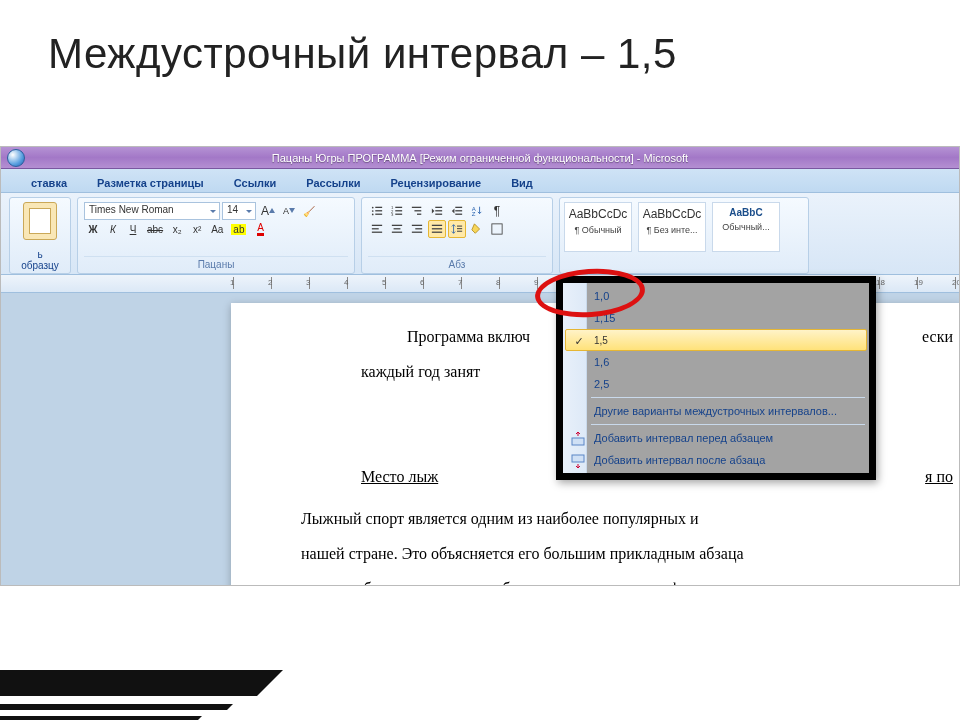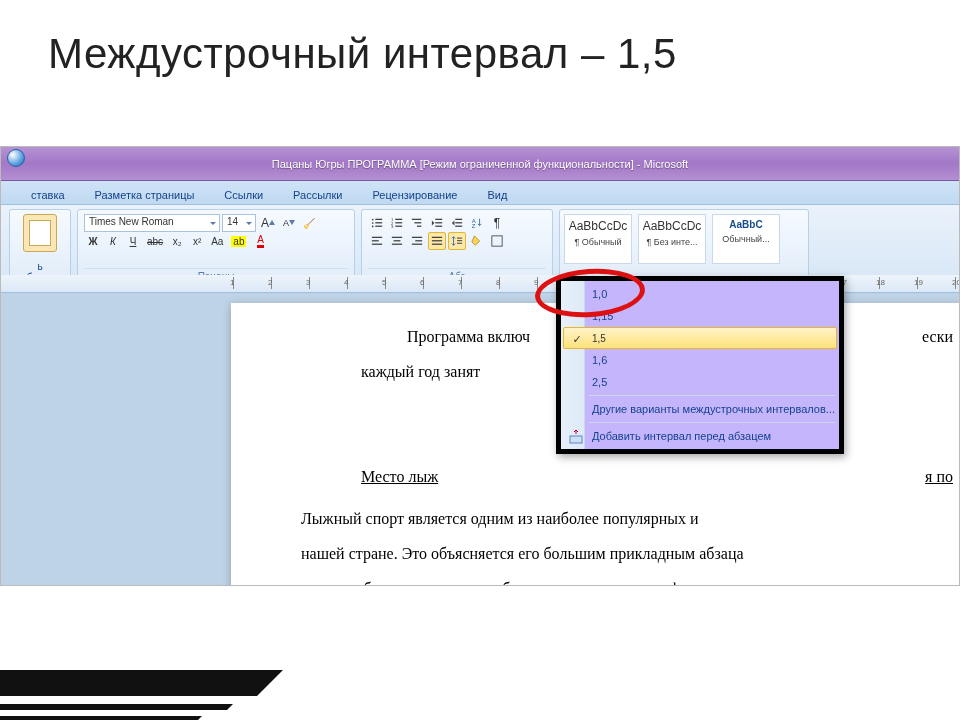--- a/index.html
+++ b/index.html
@@ -1,23 +1,23 @@
 <!DOCTYPE html>
 <html><head>
 <meta charset="utf-8">
 <style>
   * { box-sizing: border-box; margin: 0; padding: 0; }
   body { width: 960px; height: 720px; font-family: "Segoe UI", Tahoma, sans-serif; background: #fff; overflow: hidden; position: relative; }
   .slide-title { font-size: 42px; font-weight: 400; color: #222; padding: 30px 48px 16px; letter-spacing: .5px; }
   .shot { position: absolute; left: 0; top: 146px; width: 960px; height: 440px; border: 1px solid #bbb; background: #d5e5f5; overflow: hidden; }
   
-  .titlebar { height: 34px; background: linear-gradient(#b592d4,#a378c7,#b48fd2); display:flex; align-items:center; justify-content:center; font-size:11px; color:#fff; text-shadow:0 1px 1px rgba(0,0,0,.4); border-bottom:1px solid #7a56a0; }
+  .titlebar { height: 22px; background: linear-gradient(#b592d4,#a378c7,#b48fd2); display:flex; align-items:center; justify-content:center; font-size:11px; color:#fff; text-shadow:0 1px 1px rgba(0,0,0,.4); border-bottom:1px solid #7a56a0; }
   .orb { position:absolute; left:6px; top:2px; width:18px; height:18px; border-radius:50%; background: radial-gradient(circle at 30% 30%, #fff, #5aa0e0 60%, #1a5faf); border:1px solid #2b5f9e;}
   
-  .tabs { height: 24px; background: linear-gradient(#cfe3f6,#bfd9f1); border-bottom:1px solid #9fbfde; padding-left:4px; display:flex; gap:18px; align-items:flex-end; font-size:11px; color:#15428b; }
+  .tabs { height: 24px; background: linear-gradient(#cfe3f6,#bfd9f1); border-bottom:1px solid #9fbfde; padding-left:4px; display:flex; gap:18px; align-items:flex-end; font-size:11px; color:#15428b;font-weight:bold; }
   .tab { padding: 4px 6px 3px; cursor:default; }
   .tab:first-child { margin-left: 20px; }
   
   .ribbon { height: 82px; background: linear-gradient(#eaf2fb,#d7e6f6); border-bottom:1px solid #9fbfde; display:flex; padding:4px 8px 0; gap:6px; }
   .group { background: linear-gradient(#f5faff,#e0ecf9); border:1px solid #b7cfe7; border-radius:3px; padding:4px 6px 2px; display:flex; flex-direction:column; justify-content:space-between; position:relative; }
   .group-label { font-size:10px; color:#5a7bab; text-align:center; margin-top:auto; padding:2px 0 1px; border-top:1px solid #cfe0f1; }
   .clipboard .big-icon { width:34px; height:38px; background:#f9e7b6; border:1px solid #caa858; border-radius:3px; margin:0 auto 2px; position:relative; }
   .clipboard .big-icon::after{content:"";position:absolute;inset:5px;background:#fff;border:1px solid #caa858;}
   .clipboard .cap{font-size:10px;color:#15428b;text-align:center;line-height:11px;}
   .row { display:flex; align-items:center; gap:2px; }
@@ -35,21 +35,21 @@
   .workspace{ position:absolute; left:0; top:128px; right:0; bottom:0; background:#bfd3e6; }
   .ruler{ height:18px; background:linear-gradient(#eef4fb,#dbe8f6); border-bottom:1px solid #9fbfde; position:relative; font-size:8px; color:#666; overflow:hidden;}
   .ruler .tick{position:absolute;top:2px;height:12px;border-left:1px solid #888;}
   .ruler .num{position:absolute;top:3px;color:#666;}
   .page { position:absolute; left:230px; top:28px; width:730px; height:420px; background:#fff; box-shadow:0 2px 8px rgba(0,0,0,.25); padding: 16px 0 0 0; font-family:"Times New Roman",serif; font-size:16px; color:#000; line-height:2.2; }
   .page .line1{ margin-left:176px; }
   .page .line2{ margin-left:130px; }
   .page .heading{ margin-left:130px; text-decoration:underline; margin-top:70px;}
   .page p.body{ margin-left:70px; text-align:justify; line-height:2.2; padding-right:0; text-indent:0;}
   
-  .menu { position:absolute; left:555px; top:1px; width:288px; background:#c4b5fd; border:5px solid #000000; box-shadow:2px 3px 8px rgba(0,0,0,.35); font-size:11px; color:#15428b; padding:2px; z-index:20;}
+  .menu { position:absolute; left:555px; top:1px; width:320px; background:#a3a3a3; border:7px solid #000000; box-shadow:2px 3px 8px rgba(0,0,0,.35); font-size:11px; color:#15428b; padding:2px; z-index:20;}
   .menu .item{ height:22px; display:flex; align-items:center; padding-left:28px; position:relative; border:1px solid transparent; border-radius:2px;}
   .menu .sep{ height:1px; background:#c9d9eb; margin:2px 2px 2px 26px;}
   .menu .item.sel{ background:linear-gradient(#fff3c8,#ffe27a); border-color:#e5b634;}
   .menu .item .chk{ position:absolute; left:6px; top:4px; width:14px; height:14px; color:#333; font-size:11px; line-height:14px; text-align:center;}
   .menu .item .ico{ position:absolute; left:4px; top:3px; width:16px; height:16px; }
   .menu .left-gutter{position:absolute;left:0;top:0;bottom:0;width:24px;background:linear-gradient(90deg,#e8f0fa,#dde9f7);border-right:1px solid #c9d9eb;}
   
   .highlight-ring{ position:absolute; left:534px; top:-6px; width:110px; height:48px; border:5px solid #d11; border-radius:50%; z-index:30; pointer-events:none; transform:rotate(-4deg);}
   
   .corner-deco{position:absolute;left:0;bottom:0;width:300px;height:90px;pointer-events:none;}
@@ -324,20 +324,27 @@
           <span>Другие варианты междустрочных интервалов...</span>
         </div>
       <div class="sep"></div>
       <div class="item">
         <span class="ico"><svg viewBox="0 0 16 16">
               <rect x="2" y="7" width="12" height="7" fill="#cfe0f5" stroke="#5a86c6"></rect>
               <path d="M8 1v4M6 3l2-2 2 2" stroke="#c03" fill="none"></path>
             </svg></span>
         <span>Добавить интервал перед абзацем</span>
       </div>
+      <div class="item">
+        <span class="ico"><svg viewBox="0 0 16 16">
+              <rect x="2" y="2" width="12" height="7" fill="#cfe0f5" stroke="#5a86c6"></rect>
+              <path d="M8 11v4M6 13l2 2 2-2" stroke="#c03" fill="none"></path>
+            </svg></span>
+        <span>Добавить интервал после абзаца</span>
+      </div>
     </div>
 
     <div class="highlight-ring"></div>
   </div>
 </div>
 
 <div class="corner-deco">
   <div class="bar" style="left:0;bottom:24px;width:290px;height:26px;transform:skewX(-45deg) translateX(-20px);"></div>
   <div class="bar" style="left:0;bottom:10px;width:250px;height:6px;transform:skewX(-45deg) translateX(-20px);"></div>
   <div class="bar" style="left:0;bottom:0px;width:220px;height:4px;transform:skewX(-45deg) translateX(-20px);"></div>

